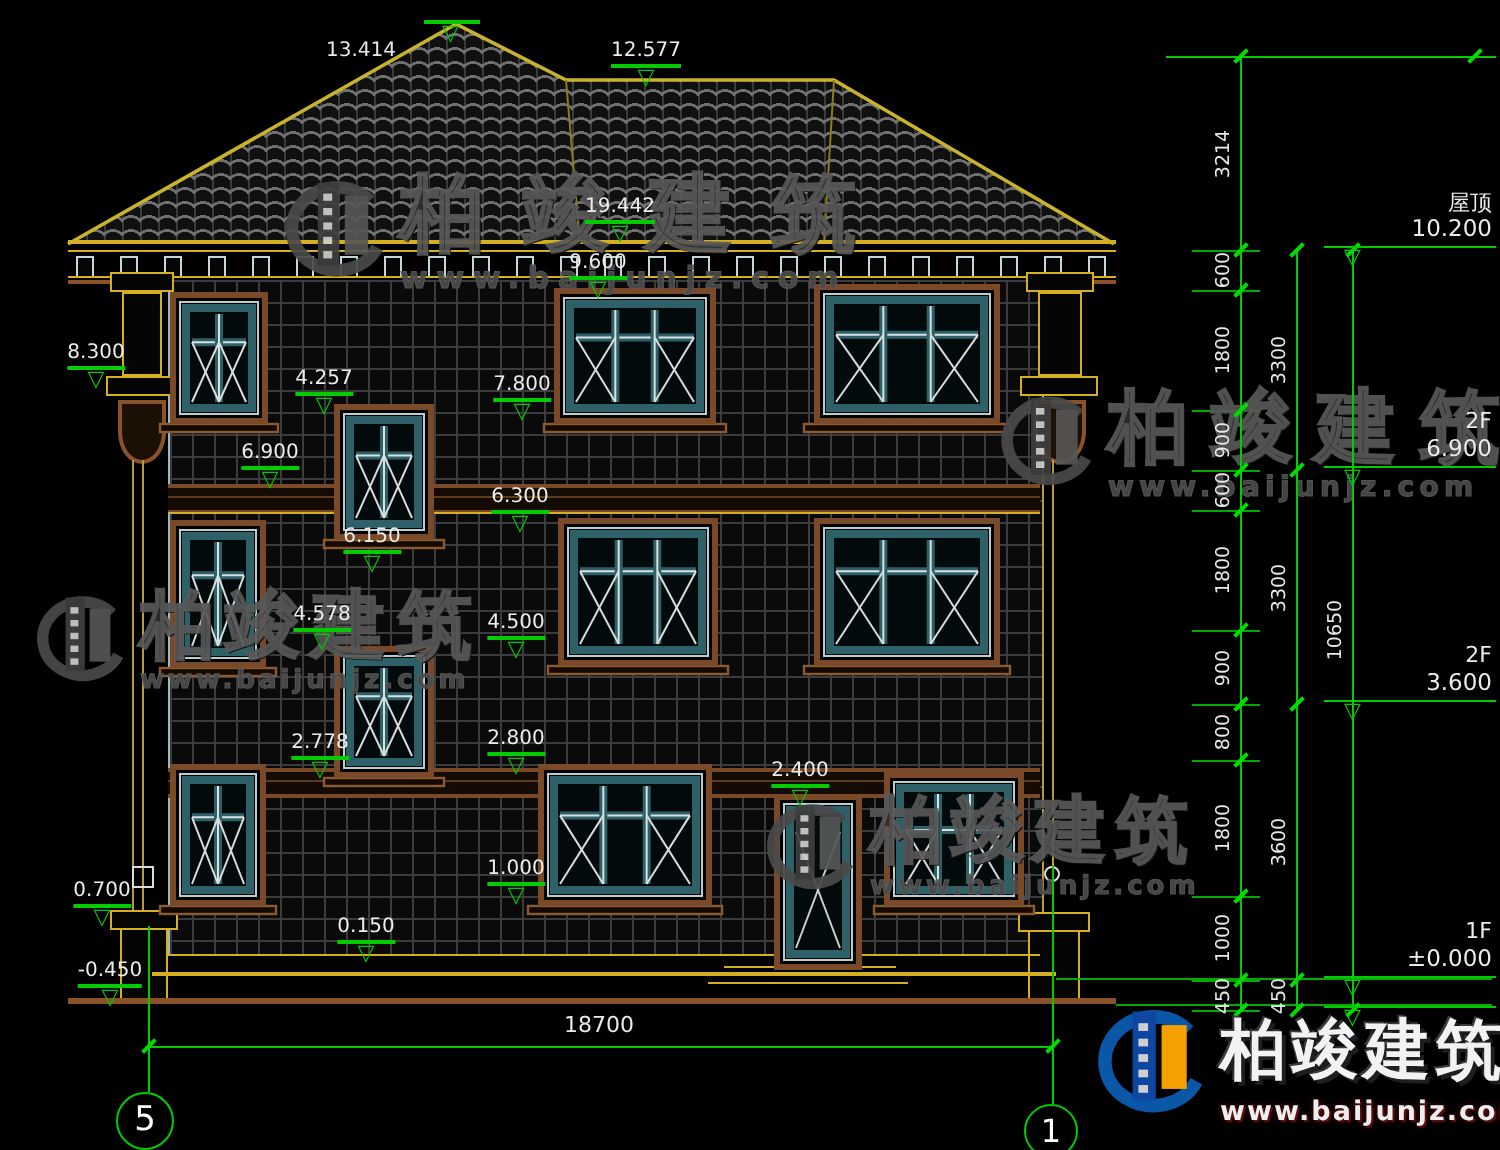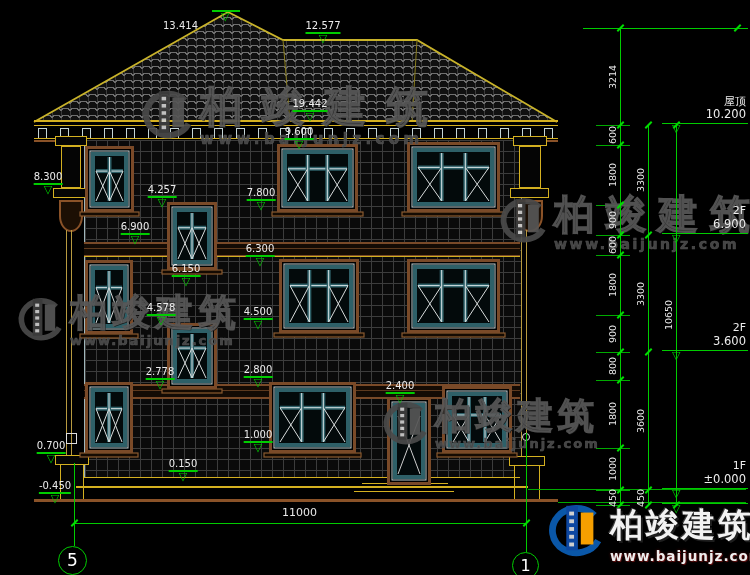--- a/index.html
+++ b/index.html
@@ -453,21 +453,21 @@
       <div class="flname" style="left: 660px; top: 321px;">2F</div>
       <div class="freeline" style="left: 662px; top: 488px; width: 86px; border-top-width: 1.5px;"></div>
       <div class="freetri" style="left: 672px; top: 489px;">▽</div>
       <div class="flval" style="left: 660px; top: 472px;">±0.000</div>
       <div class="flname" style="left: 660px; top: 459px;">1F</div>
       <div class="freeline" style="left: 662px; top: 503px; width: 86px; border-top-width: 1.5px;"></div>
       <div class="freetri" style="left: 672px; top: 504px;">▽</div>
       <div class="dimh" style="left: 74px; top: 523px; width: 452px;"></div>
       <div class="tick" style="left: 69.5px; top: 522px;"></div>
       <div class="tick" style="left: 521.5px; top: 522px;"></div>
-      <div class="dimtxt" style="left: 282px; top: 506px; font-size: 11px;">11000</div>
+      <div class="dimtxt" style="left: 282px; top: 506px; font-size: 11px;">18700</div>
       <div class="dimv" style="left: 74px; top: 463px; height: 83px; border-left-width: 1px;"></div>
       <div class="dimv" style="left: 526px; top: 433px; height: 119px; border-left-width: 1px;"></div>
       <div class="axis-bub" style="left: 58px; top: 546px; width: 27px; height: 27px; font-size: 17px; line-height: 27px;">5</div>
       <div class="axis-bub" style="left: 512px; top: 552px; width: 25px; height: 25px; font-size: 16px; line-height: 25px;">1</div>
     </div>
   <div id="markers-layer">
       <div class="dimtxt" style="left: 163px; top: 20px; font-size: 10px; z-index: 32;">13.414</div>
       <div class="freeline" style="left: 212px; top: 10px; width: 28px;"></div>
       <div class="freetri" style="left: 221px; top: 12px;">▽</div>
       <div class="elev" style="left: 323px; top: 21px;">

